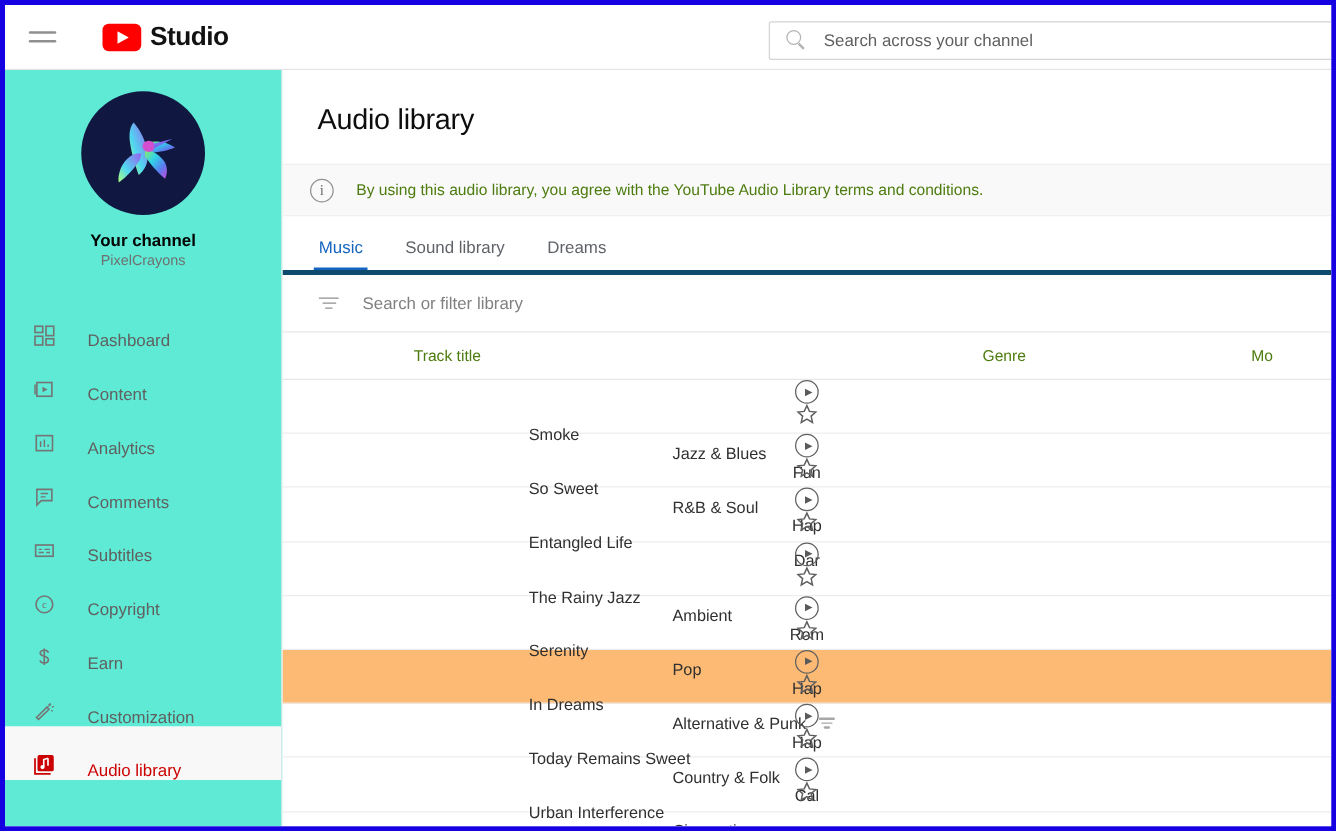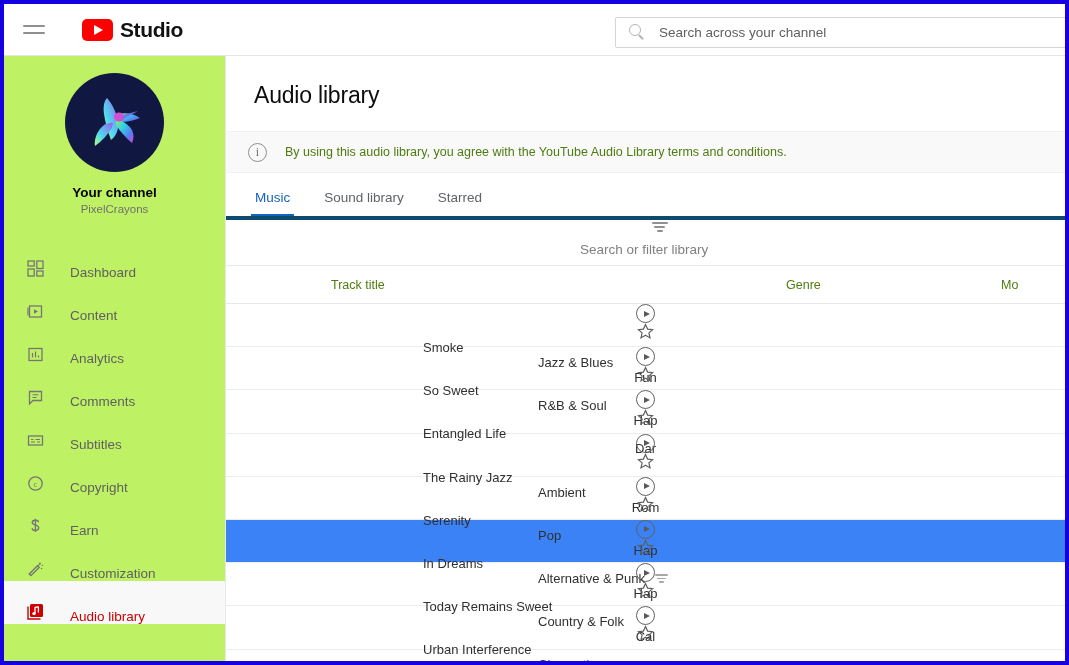--- a/index.html
+++ b/index.html
@@ -38,21 +38,21 @@
   }
   .search-ico { margin-left: 13px; width: 17px; height: 17px; position: relative; flex: none; }
   .search-ico .circ { position: absolute; left: 0; top: 0; width: 12px; height: 12px; border: 1.6px solid #b4b4b4; border-radius: 50%; }
   .search-ico .hand { position: absolute; left: 10px; top: 10px; width: 6px; height: 1.6px; background: #b4b4b4; transform: rotate(45deg); transform-origin: left center; }
   .search-input { border: none; outline: none; flex: 1; margin-left: 13px; font-size: 13.5px; color: #606060; font-family: "Liberation Sans", sans-serif; background: transparent; }
   .search-input::placeholder { color: #606060; }
 
   
   .sidebar {
     position: absolute; left: 0; top: 52px; width: 222px; height: 605px;
-    background: #bef264; border-right: 1px solid #e8e8e8;
+    background: #5eead4; border-right: 1px solid #e8e8e8;
   }
   .channel { padding-top: 17px; display: flex; flex-direction: column; align-items: center; }
   .avatar {
     width: 99px; height: 99px; border-radius: 50%;
     background: #101841; display: flex; align-items: center; justify-content: center; overflow: hidden;
   }
   .ch-name { margin-top: 13px; font-size: 13.5px; color: #030303; font-weight: bold; }
   .ch-handle { margin-top: 3px; font-size: 11.5px; color: #707070; }
 
   .nav { margin-top: 22px; }
@@ -74,33 +74,33 @@
     border-top: 1px solid #f1f1f1; border-bottom: 1px solid #f1f1f1;
   }
   .info-ico { width: 19px; height: 19px; border: 1.3px solid #909090; border-radius: 50%; color: #707070; font-size: 12px; display: flex; align-items: center; justify-content: center; font-family: "Liberation Serif", serif; flex: none; }
   .notice-txt { margin-left: 18px; font-size: 12.5px; color: #4d7c0f; }
 
   .tabs { display: flex; height: 47px; align-items: flex-end; padding-left: 29px; border-bottom: 4px solid #0c4a6e; }
   .tab { font-size: 13.5px; color: #5f6368; padding: 0 0 11px 0; margin-right: 34px; cursor: pointer; position: relative; }
   .tab.active { color: #1565c0; }
   .tab.active::after { content: ""; position: absolute; left: -4px; right: -4px; bottom: 0; height: 2.5px; background: #1565c0; }
 
-  .filterbar { height: 46px; display: flex; align-items: center; padding-left: 28px; border-bottom: 1px solid #e8e8e8; flex-direction: column; }
+  .filterbar { height: 46px; display: flex; align-items: center; padding-left: 28px; border-bottom: 1px solid #e8e8e8; }
   .funnel { width: 18px; height: 14px; display: flex; flex-direction: column; align-items: center; justify-content: center; gap: 2.5px; cursor: pointer; flex: none; }
   .funnel i { display: block; background: #909090; height: 1.6px; border-radius: 1px; }
   .funnel i:nth-child(1) { width: 16px; }
   .funnel i:nth-child(2) { width: 11px; }
   .funnel i:nth-child(3) { width: 6px; }
   .filter-input { border: none; outline: none; margin-left: 18px; font-size: 13.5px; color: #707070; background: transparent; flex: 1; font-family: "Liberation Sans", sans-serif; }
   .filter-input::placeholder { color: #808080; }
 
   
   .thead { height: 38px; display: flex; align-items: center; border-bottom: 1px solid #e8e8e8; font-size: 12.5px; color: #4d7c0f; }
   .row { height: 43.2px; display: flex; align-items: center; border-bottom: 1px solid #ededed; font-size: 13px; color: #303030; flex-direction: column; }
-  .row.hover { background: #3b82f6; }
+  .row.hover { background: #fdba74; }
   .c-play { width: 52px; display: flex; justify-content: center; flex: none; }
   .c-star { width: 43px; display: flex; justify-content: center; flex: none; }
   .c-title { width: 465px; flex: none; padding-left: 10px; }
   .c-genre { width: 215px; flex: none; display: flex; align-items: center; gap: 9px; }
   .c-mood { flex: 1; }
 
   .play-btn { width: 19px; height: 19px; border: 1.4px solid #606060; border-radius: 50%; display: flex; align-items: center; justify-content: center; cursor: pointer; }
   .play-btn .t { width: 0; height: 0; border-left: 6px solid #5a5a5a; border-top: 3.6px solid transparent; border-bottom: 3.6px solid transparent; margin-left: 2px; }
   .star-btn { cursor: pointer; display: block; }
   .row-funnel { width: 15px; height: 12px; display: flex; flex-direction: column; align-items: center; justify-content: center; gap: 2px; cursor: pointer; }
@@ -276,21 +276,21 @@
     </div>
 
     <div class="tabs">
       <div class="tab active">
         <span>Music</span>
       </div>
       <div class="tab">
         <span>Sound library</span>
       </div>
       <div class="tab">
-        <span>Starred</span>
+        <span>Dreams</span>
       </div>
     </div>
 
     <div class="filterbar">
       <span class="funnel">
             <i></i>
             <i></i>
             <i></i>
           </span>
       <input class="filter-input" value="" placeholder="Search or filter library" style="">

